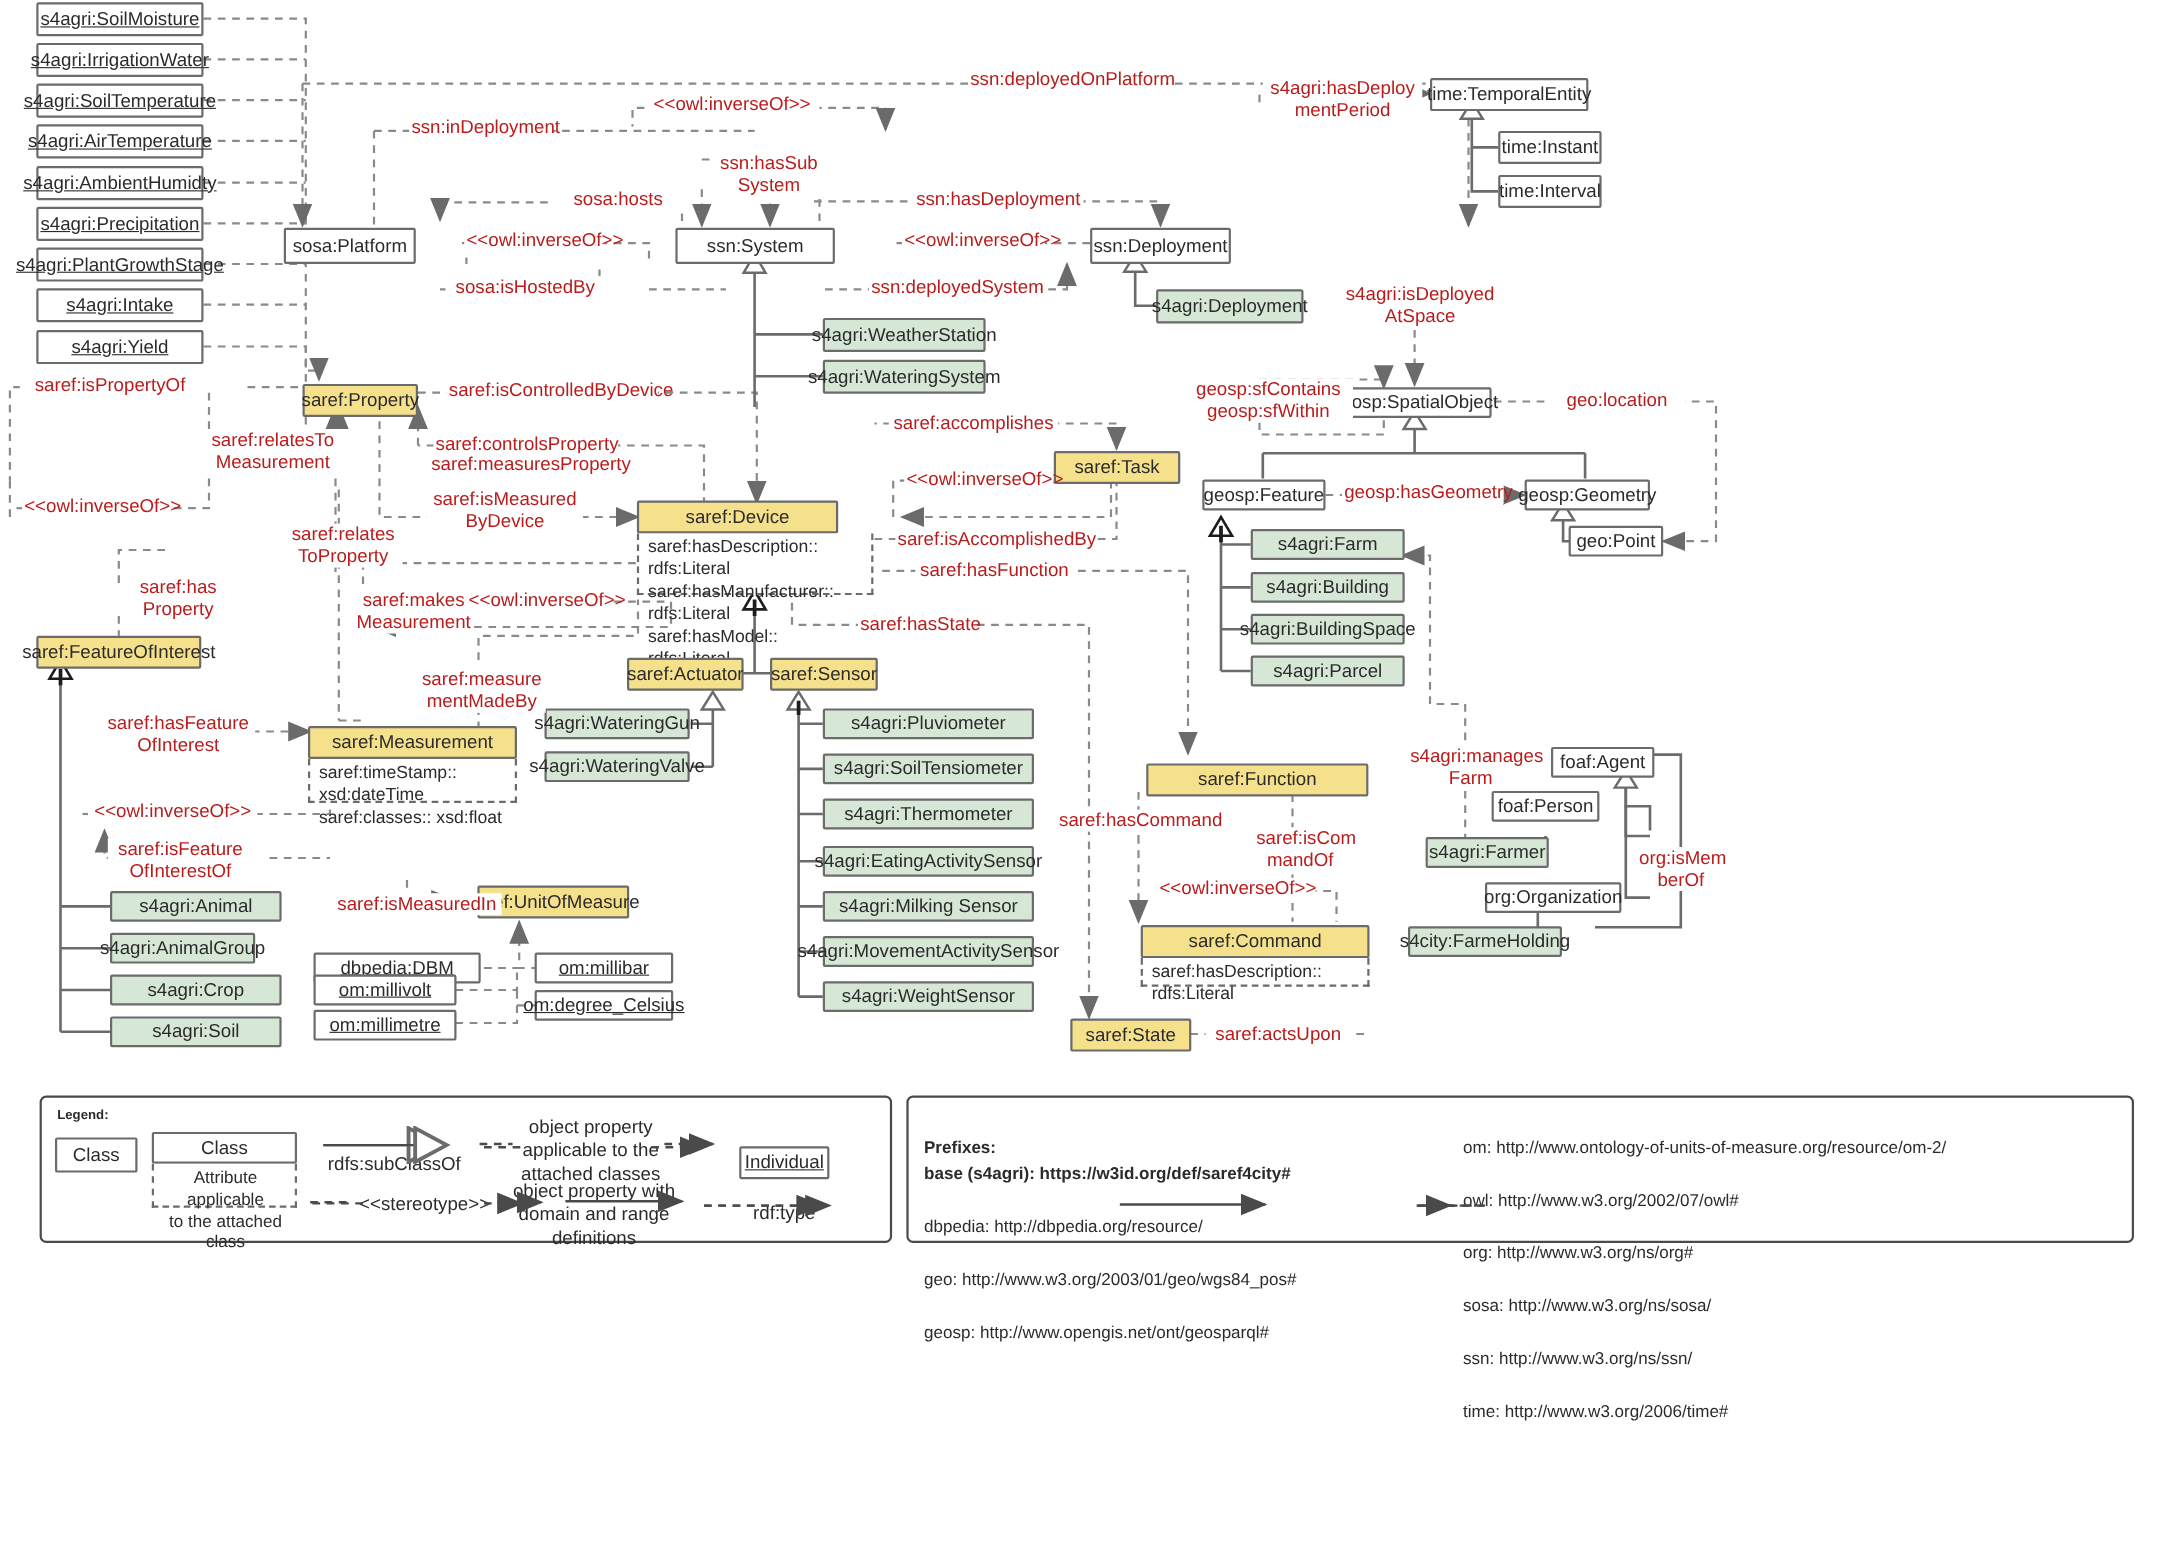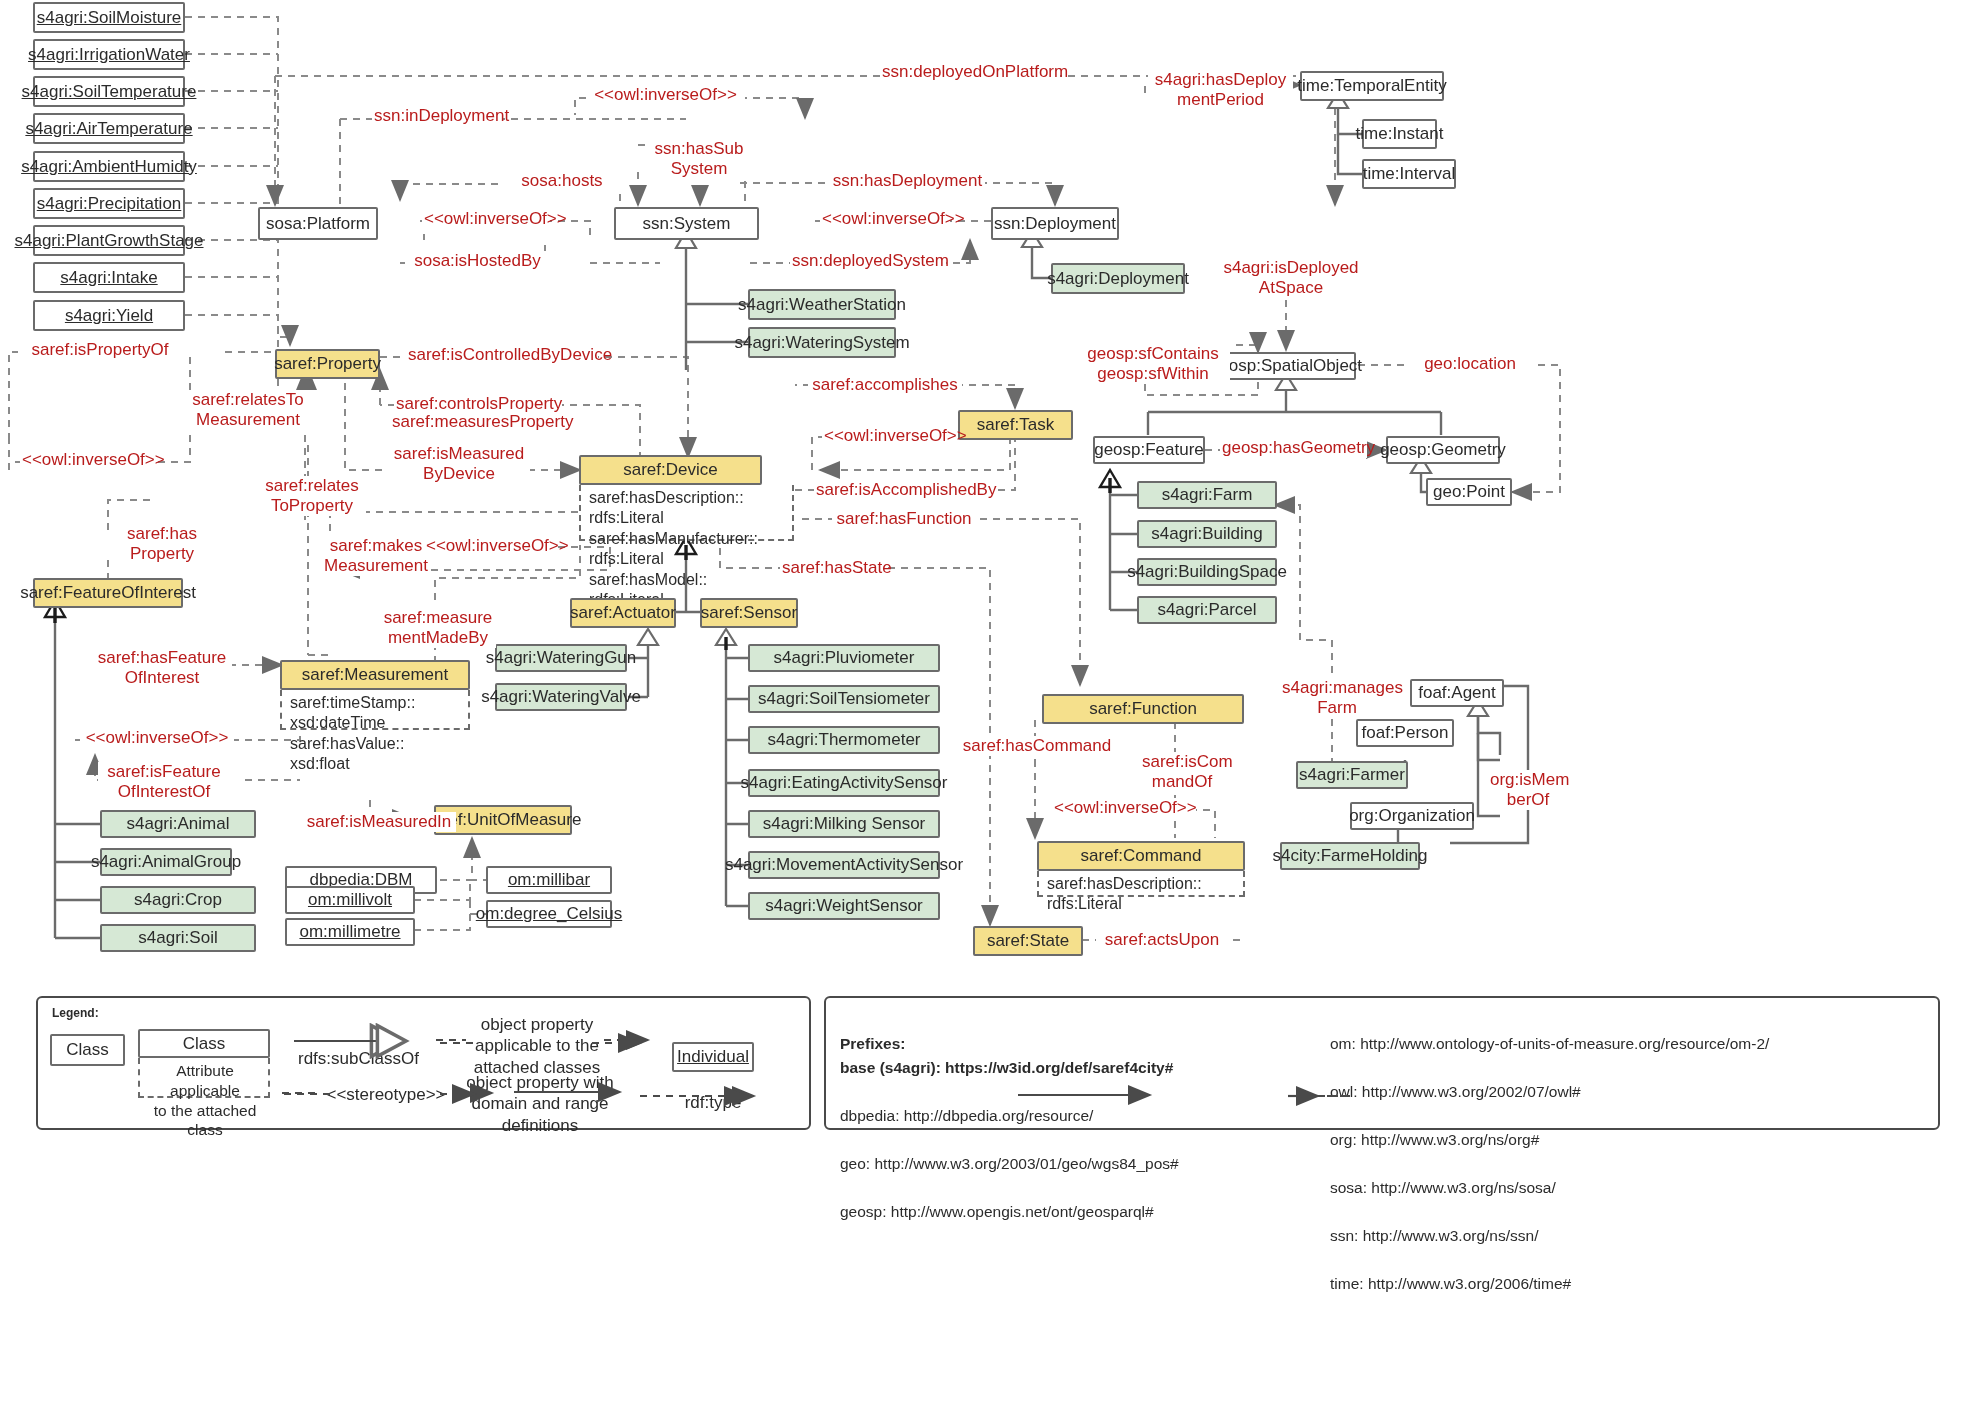--- a/index.html
+++ b/index.html
@@ -295,21 +295,21 @@
 <div class="node green" style="left:748px;top:289px;width:148px;height:31px;">
   <span>s4agri:WeatherStation</span>
   </div>
 <div class="node green" style="left:748px;top:327px;width:148px;height:31px;">
   <span>s4agri:WateringSystem</span>
   </div>
 
 <div class="node" style="left:1300px;top:71px;width:144px;height:30px;">
   <span>time:TemporalEntity</span>
   </div>
-<div class="node" style="left:1362px;top:119px;width:75px;height:30px;">
+<div class="node" style="left:1362px;top:119px;width:94px;height:30px;">
   <span>time:Instant</span>
   </div>
 <div class="node" style="left:1362px;top:159px;width:94px;height:30px;">
   <span>time:Interval</span>
   </div>
 
 <div class="node yellow" style="left:275px;top:349px;width:105px;height:30px;">
   <span>saref:Property</span>
   </div>
 <div class="node yellow" style="left:579px;top:455px;width:183px;height:30px;">
@@ -324,21 +324,21 @@
   <span>saref:Task</span>
   </div>
 <div class="node yellow" style="left:33px;top:578px;width:150px;height:30px;">
   <span>saref:FeatureOfInterest</span>
   </div>
 <div class="node yellow" style="left:280px;top:660px;width:190px;height:30px;">
   <span>saref:Measurement</span>
   </div>
 <div class="attrbox" style="left:280px;top:690px;width:190px;height:40px;">
   <div>saref:timeStamp::  xsd:dateTime</div>
-  <div>saref:hasValue::   xsd:float</div>
+  <div>saref:classes::   xsd:float</div>
 </div>
 <div class="node yellow" style="left:434px;top:805px;width:138px;height:30px;">
   <span>saref:UnitOfMeasure</span>
   </div>
 <div class="node yellow" style="left:570px;top:598px;width:106px;height:30px;">
   <span>saref:Actuator</span>
   </div>
 <div class="node yellow" style="left:700px;top:598px;width:98px;height:30px;">
   <span>saref:Sensor</span>
   </div>

